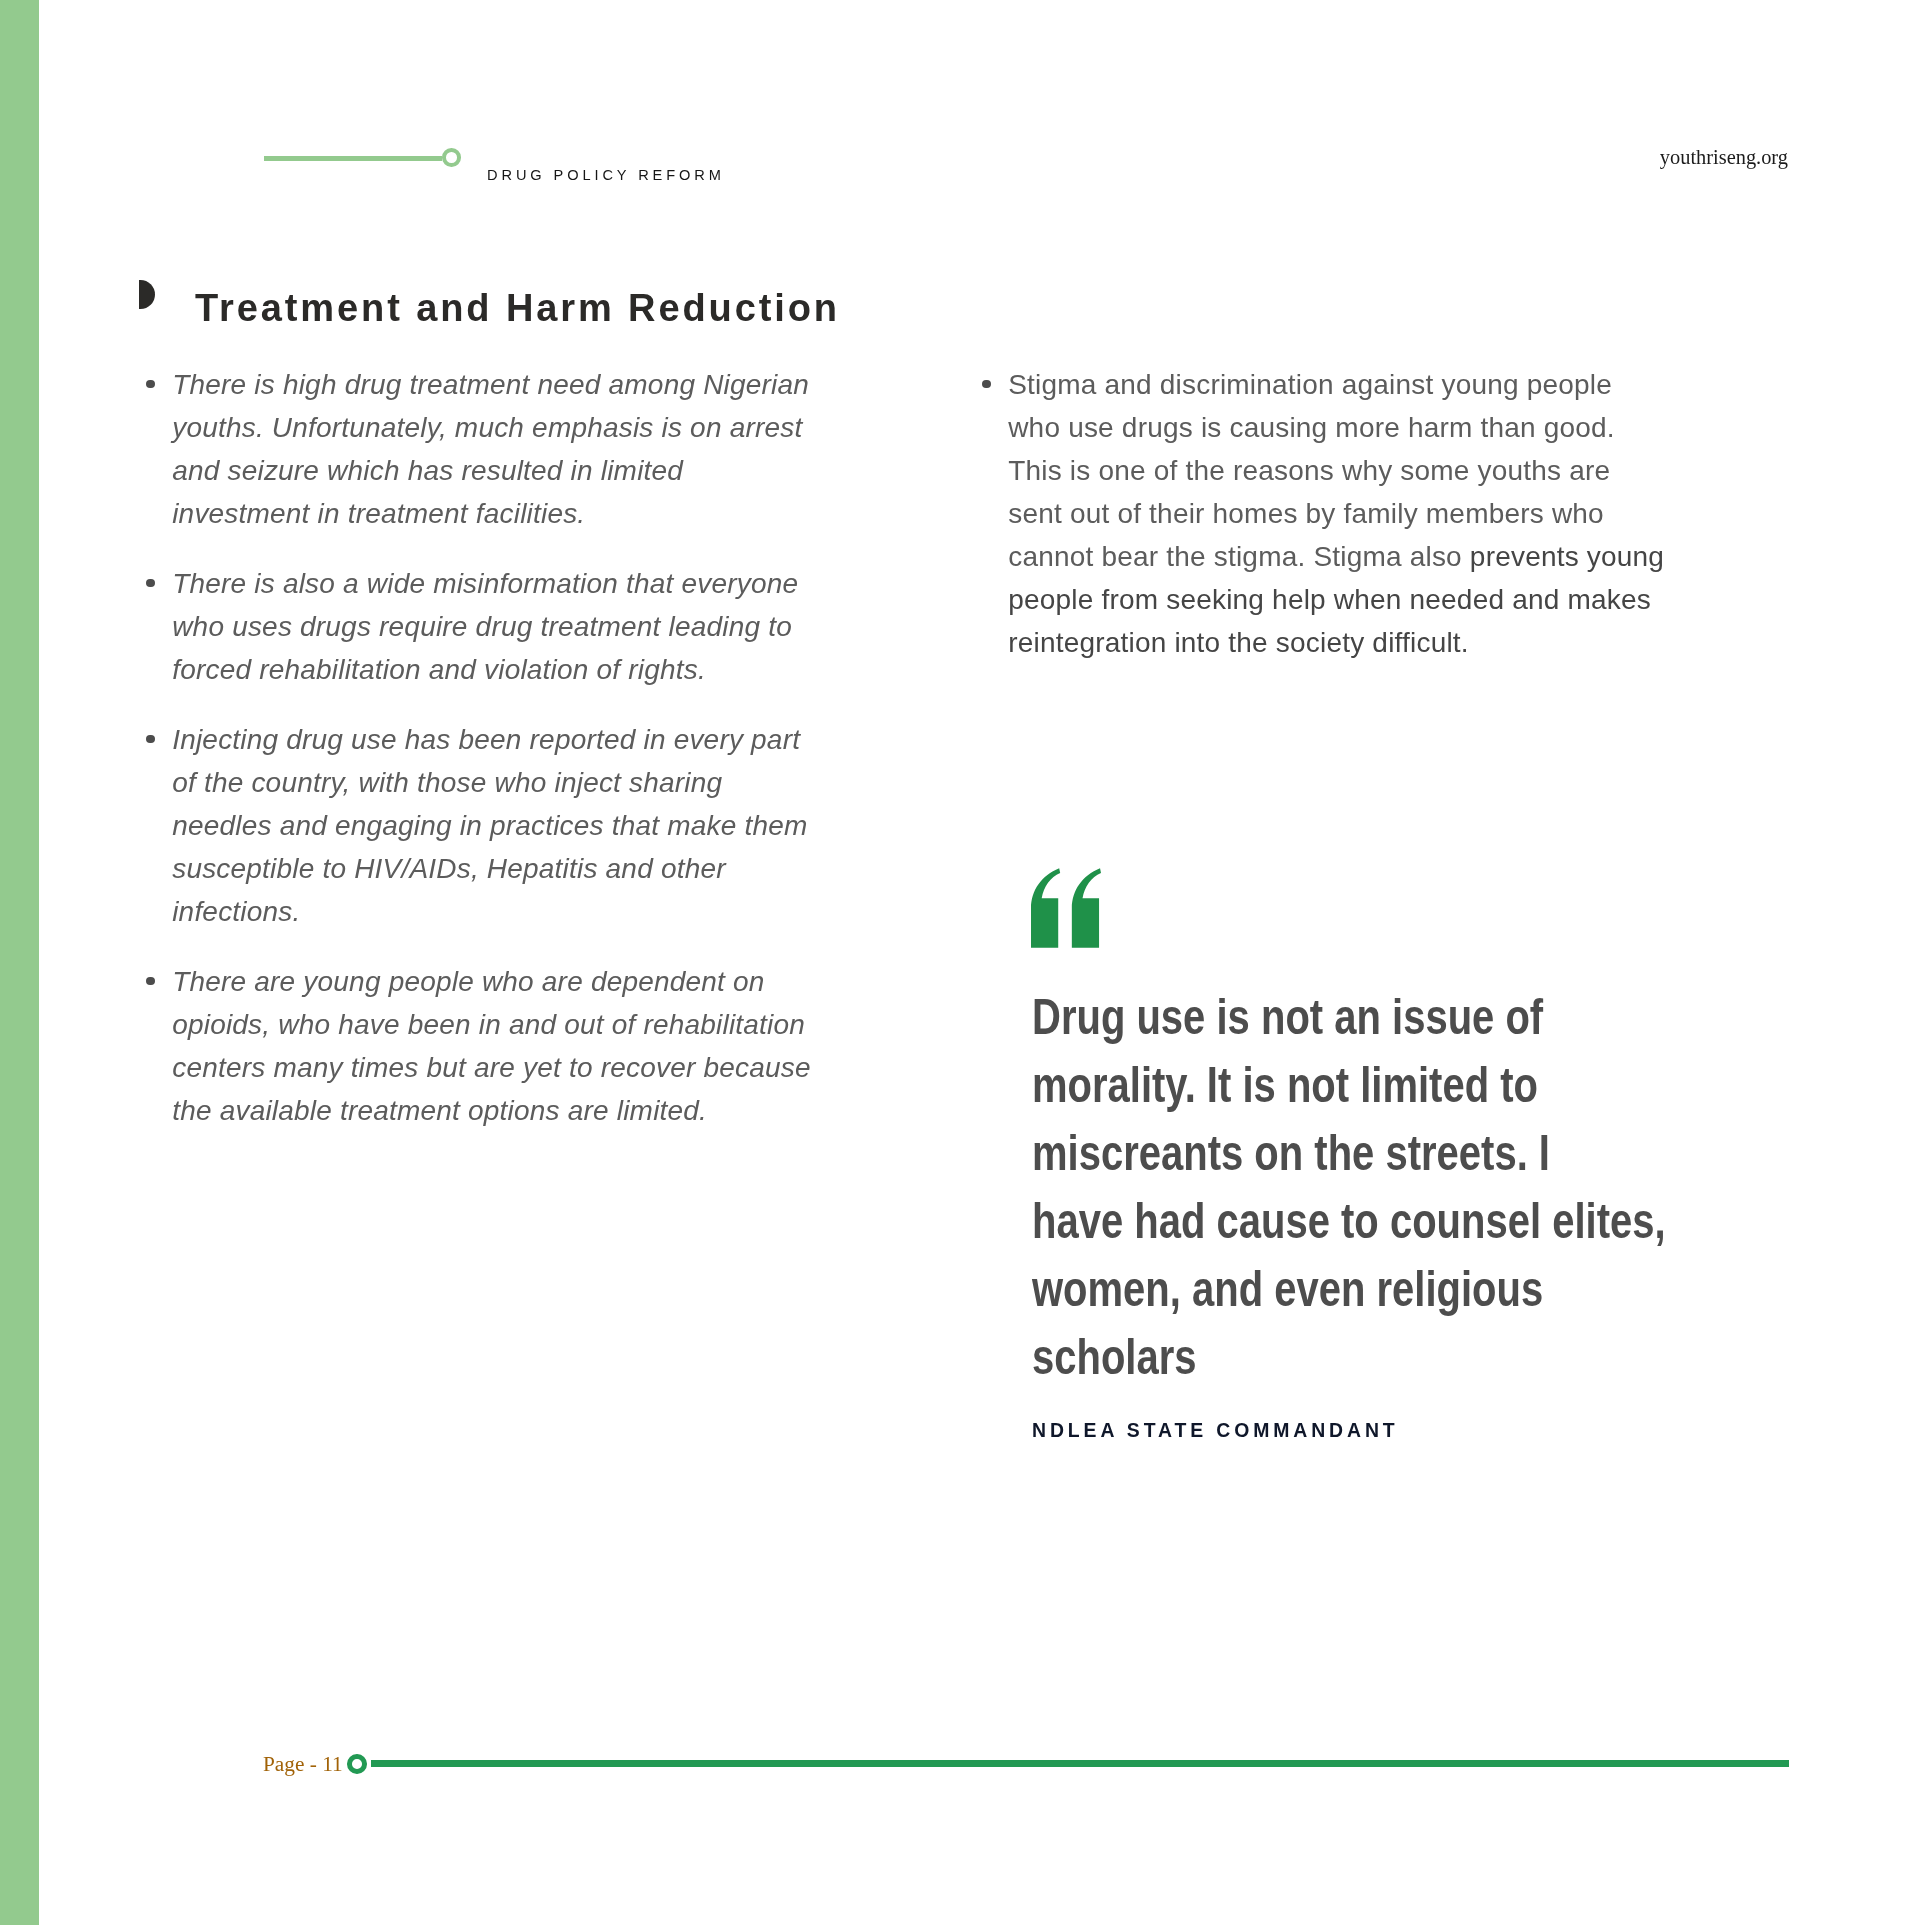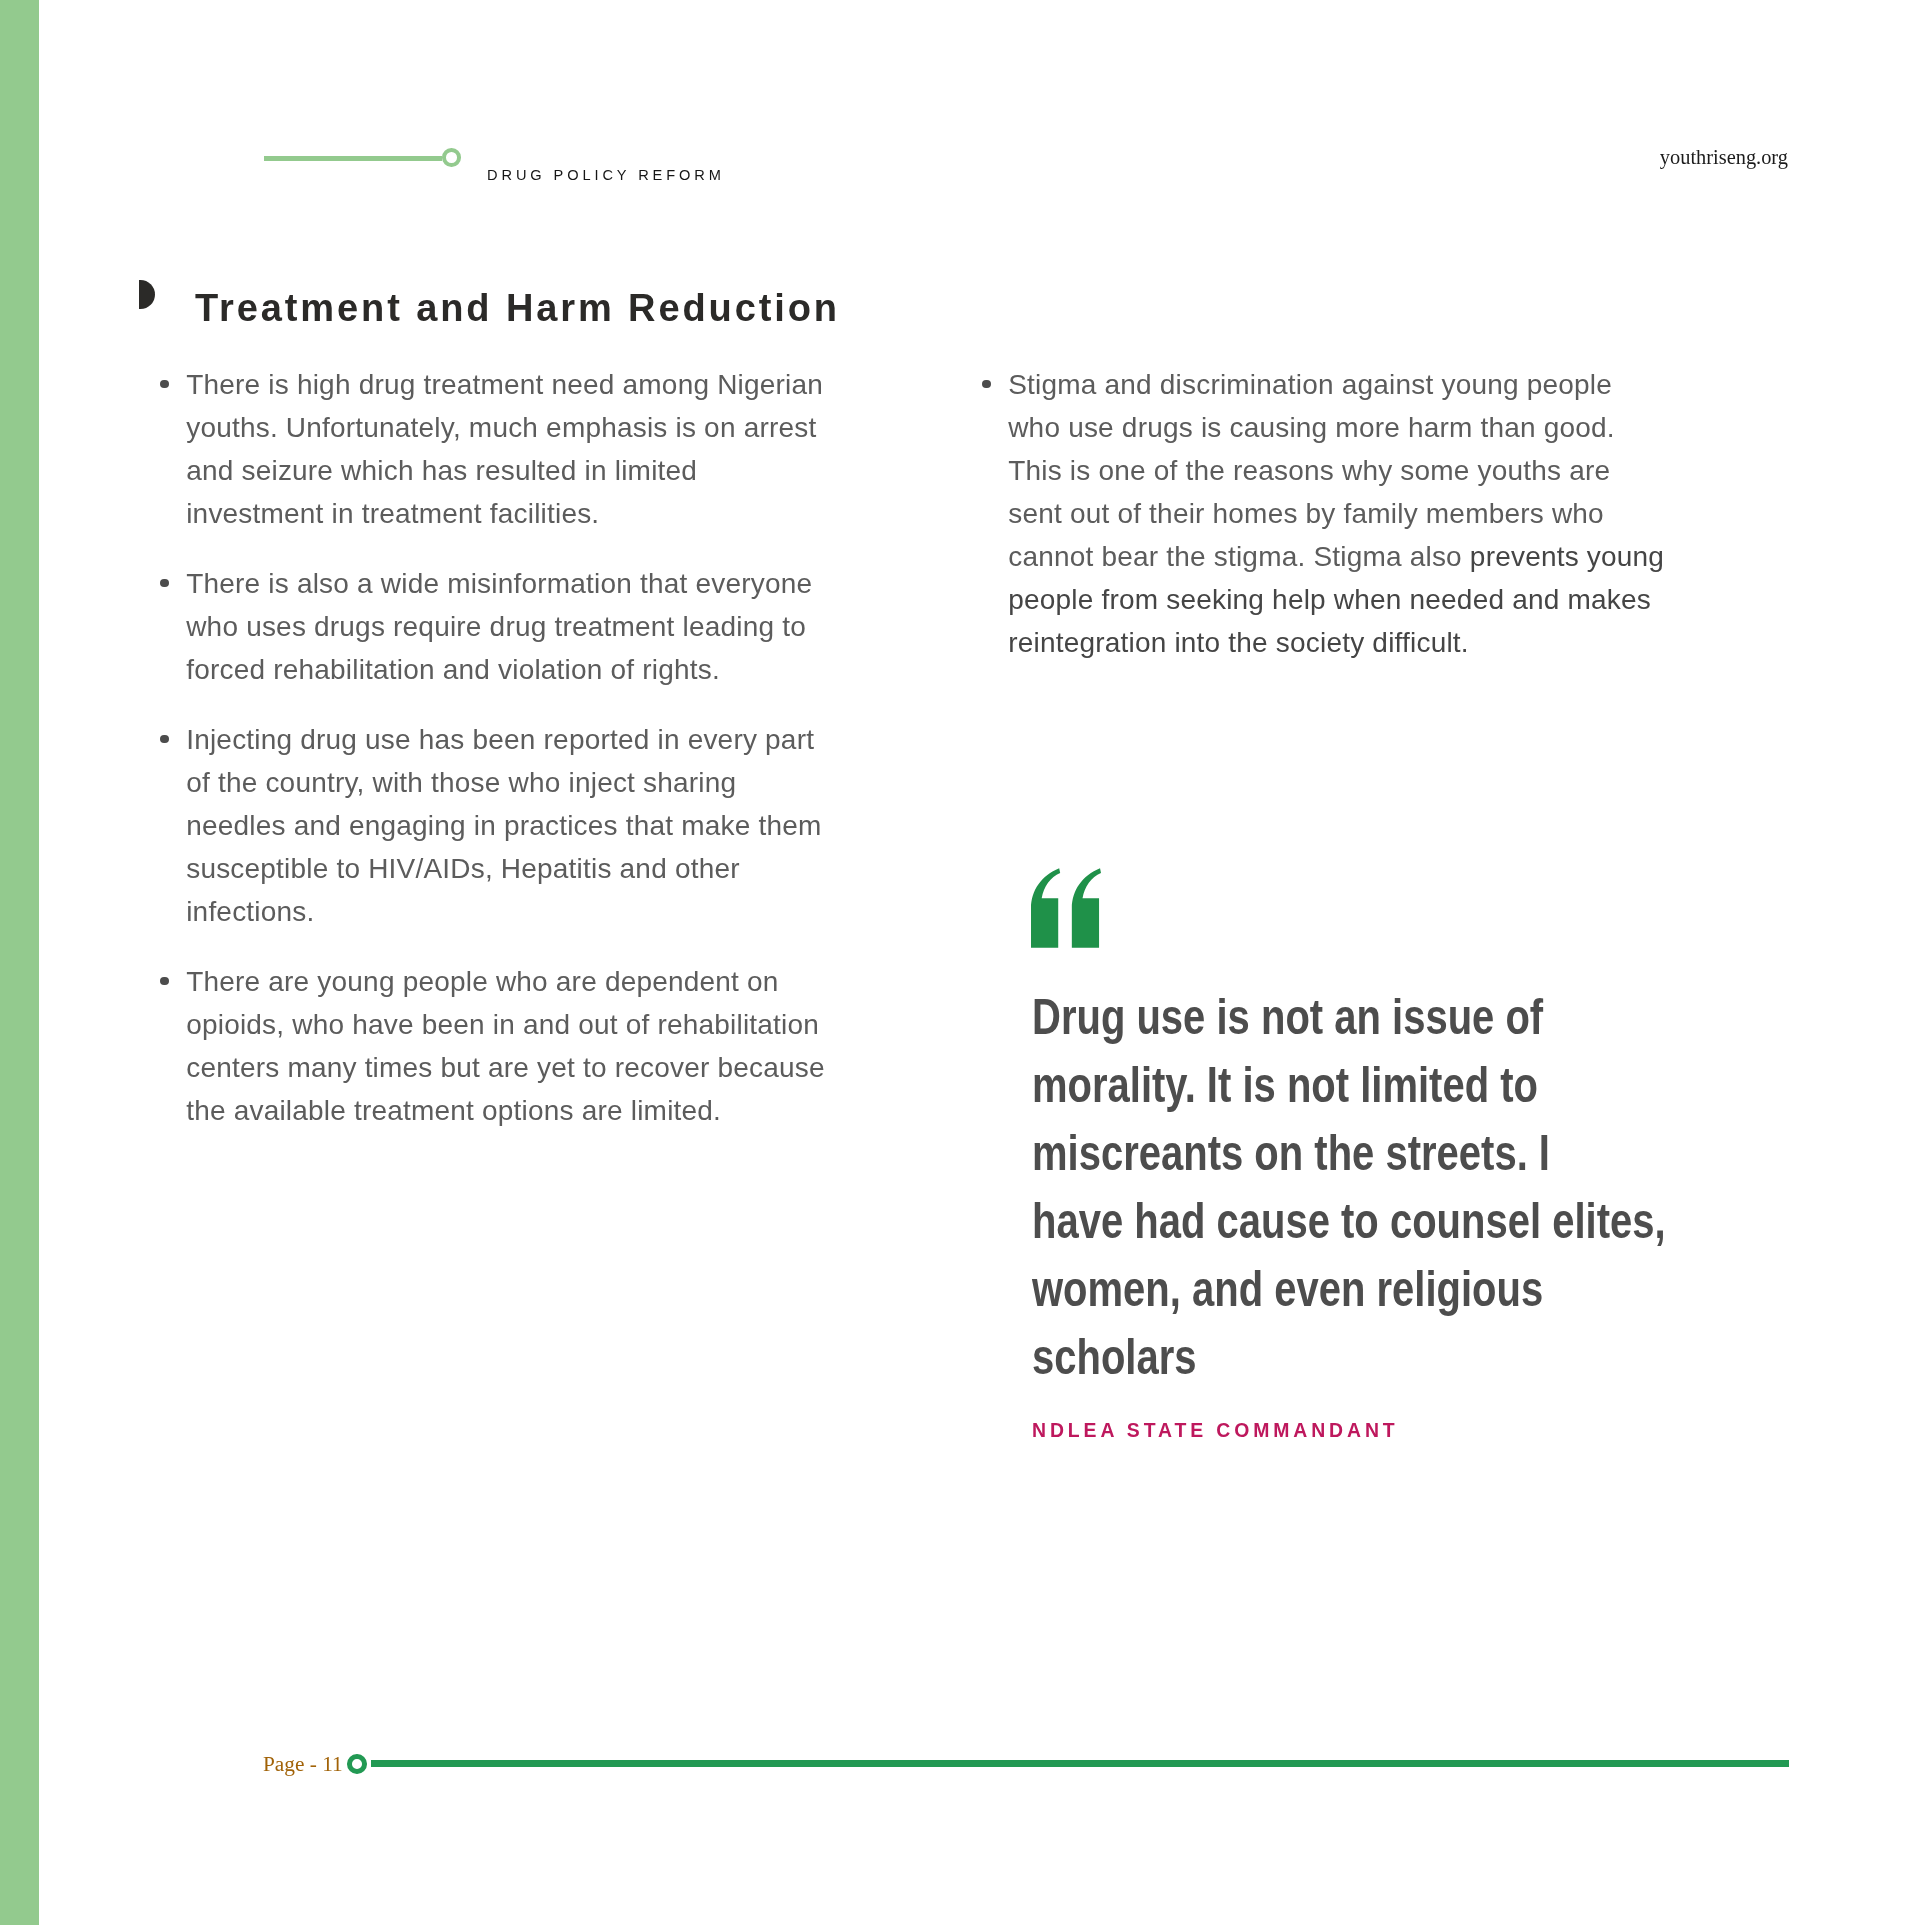--- a/index.html
+++ b/index.html
@@ -18,36 +18,36 @@
   .hdr-ring{position:absolute;left:442px;top:148px;width:10.7px;height:10.7px;border:4.9px solid #93ca8e;border-radius:50%;background:#ffffff;}
   .hdr-label{position:absolute;left:487px;top:167px;font-size:14.6px;font-weight:400;letter-spacing:3.9px;color:#161616;white-space:nowrap;}
   .site{position:absolute;right:137px;top:146px;font-family:"Liberation Serif",serif;font-size:20.4px;color:#1c1c1c;white-space:nowrap;}
 
   
   .title-icon{position:absolute;left:139px;top:280px;width:15.5px;height:29px;background:#2b2a28;border-radius:0 15.5px 15.5px 0;}
   .title{position:absolute;left:183px;top:275px;margin:12px;font-size:38px;font-weight:700;letter-spacing:2.9px;color:#2b2a28;white-space:nowrap;}
 
   
   .col{position:absolute;top:363px;list-style:none;margin:0;padding:0;}
-  .col-left{left:160px;width:679px;}
+  .col-left{left:146px;width:679px;font-style:italic;}
   .col-right{left:982px;width:689px;}
   .col li{display:flex;margin:0 0 27px 0;}
   .dot{flex:0 0 auto;width:8.7px;height:8.7px;border-radius:50%;background:#4c4c4c;margin:16.5px 17.5px 0 0;}
   .btxt{margin:0;font-size:28px;line-height:43px;color:#5c5c5c;letter-spacing:0.2px;}
   .btxt .emph{color:#454545;}
 
   
   .quote-mark{position:absolute;left:1031px;top:868px;}
   .quote-text{
     position:absolute;left:1032px;top:983px;
     font-size:50px;font-weight:700;color:#4d4d4d;
     line-height:68px;white-space:nowrap;
     transform:scaleX(0.8);transform-origin:left top;
   }
-  .attribution{position:absolute;left:1032px;top:1419px;font-size:19.4px;font-weight:700;letter-spacing:3.9px;color:#be185d;white-space:nowrap;}
+  .attribution{position:absolute;left:1032px;top:1419px;font-size:19.4px;font-weight:700;letter-spacing:3.9px;color:#0f172a;white-space:nowrap;}
 
   
   .page-label{position:absolute;left:263px;top:1752px;font-family:"Liberation Serif",serif;font-size:21.3px;color:#a16207;white-space:nowrap;}
   .footer-ring{position:absolute;left:347px;top:1754px;width:9.7px;height:9.7px;border:5.8px solid #229953;border-radius:50%;background:#ffffff;}
   .footer-line{position:absolute;left:371px;top:1760px;width:1418px;height:6.8px;background:#229953;}
 </style>
 </head>
 <body>
 
 <div class="page">

